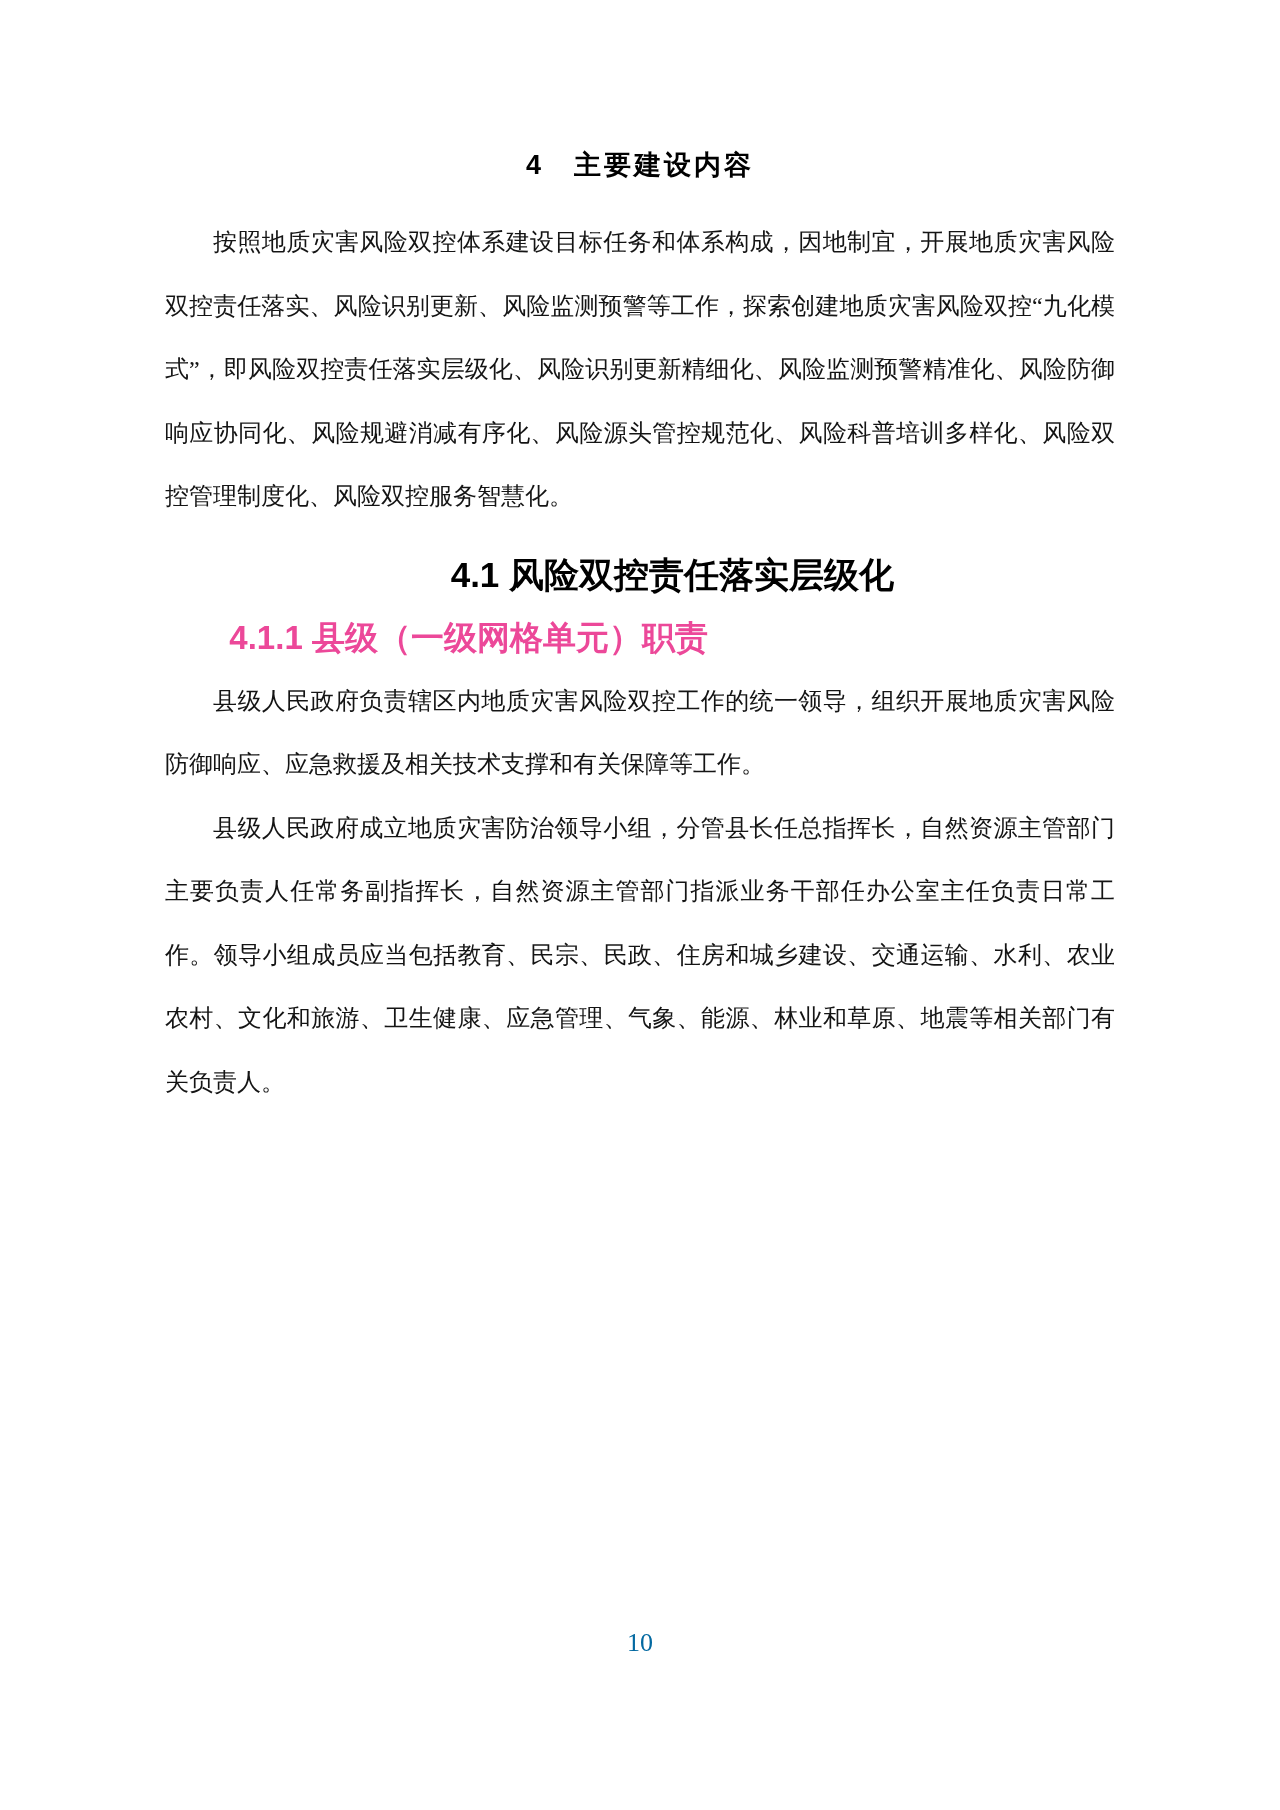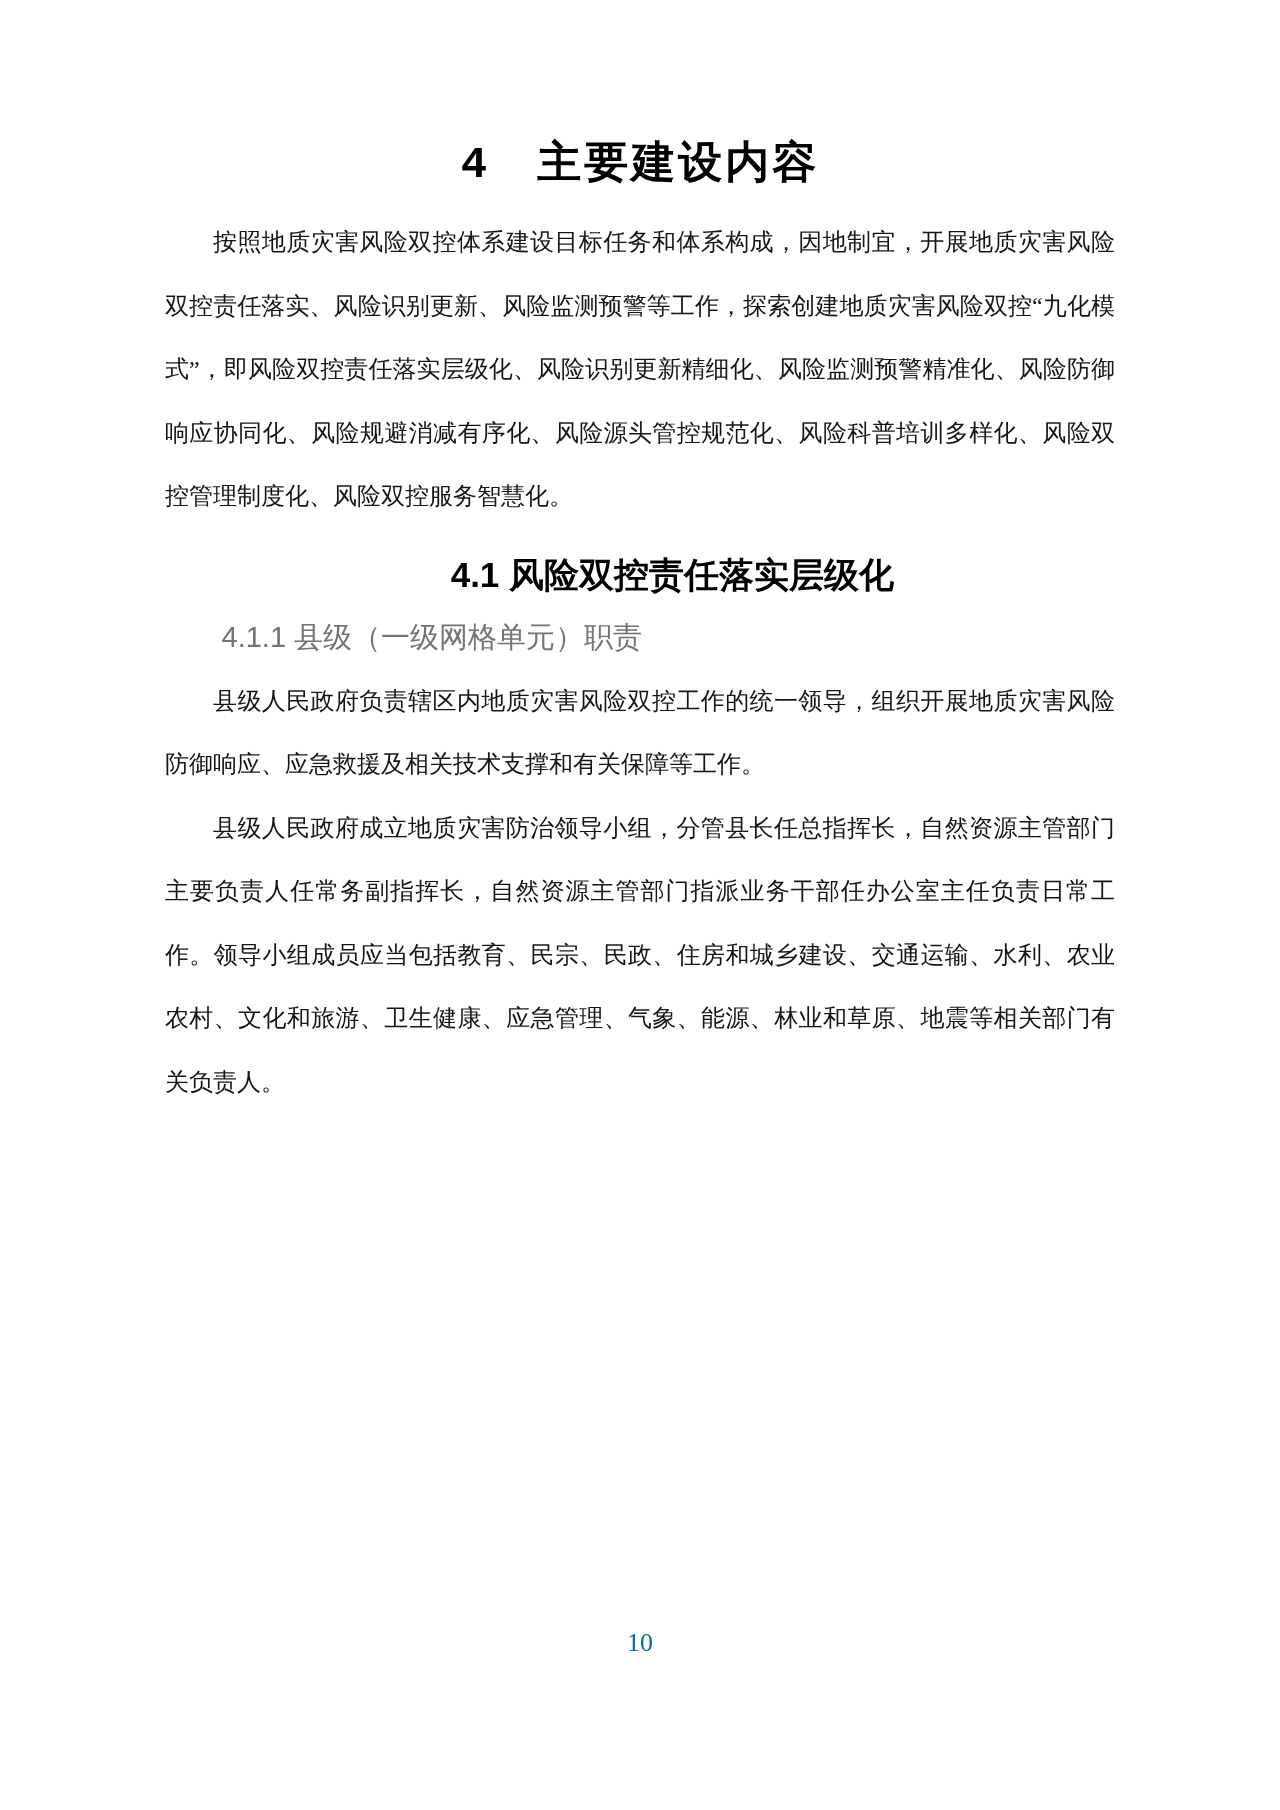--- a/index.html
+++ b/index.html
@@ -19,23 +19,23 @@
     width: 1280px;
     height: 1810px;
     padding: 136px 165px 0 165px;
     position: relative;
     background: #ffffff;
     overflow: hidden;
   }
   .doc-title {
     margin: 0;
     text-align: center;
-    font-family: Liberation Mono, monospace;
+    font-family: Liberation Sans, sans-serif;
     font-weight: bold;
-    font-size: 44px;
+    font-size: 27px;
     line-height: 58px;
     color: #000000;
     letter-spacing: 3px;
   }
   .body-text {
     margin-top: 17px;
   }
   p.para {
     margin: 0;
     font-size: 24px;
@@ -53,25 +53,25 @@
     font-weight: bold;
     font-size: 35px;
     line-height: 63.5px;
     text-indent: 1.85em;
     color: #000000;
     text-align: center;
   }
   h3.subsec-heading {
     margin: 0;
     font-family: "Liberation Sans", "DejaVu Sans", sans-serif;
-    font-weight: normal;
-    font-size: 29px;
+    font-weight: bold;
+    font-size: 33px;
     line-height: 63.5px;
     text-indent: 1.95em;
-    color: #737373;
+    color: #ec4899;
   }
   .page-number {
     position: absolute;
     left: 0;
     right: 0;
     top: 1628px;
     text-align: center;
     font-size: 26px;
     line-height: 30px;
     color: #0369a1;

